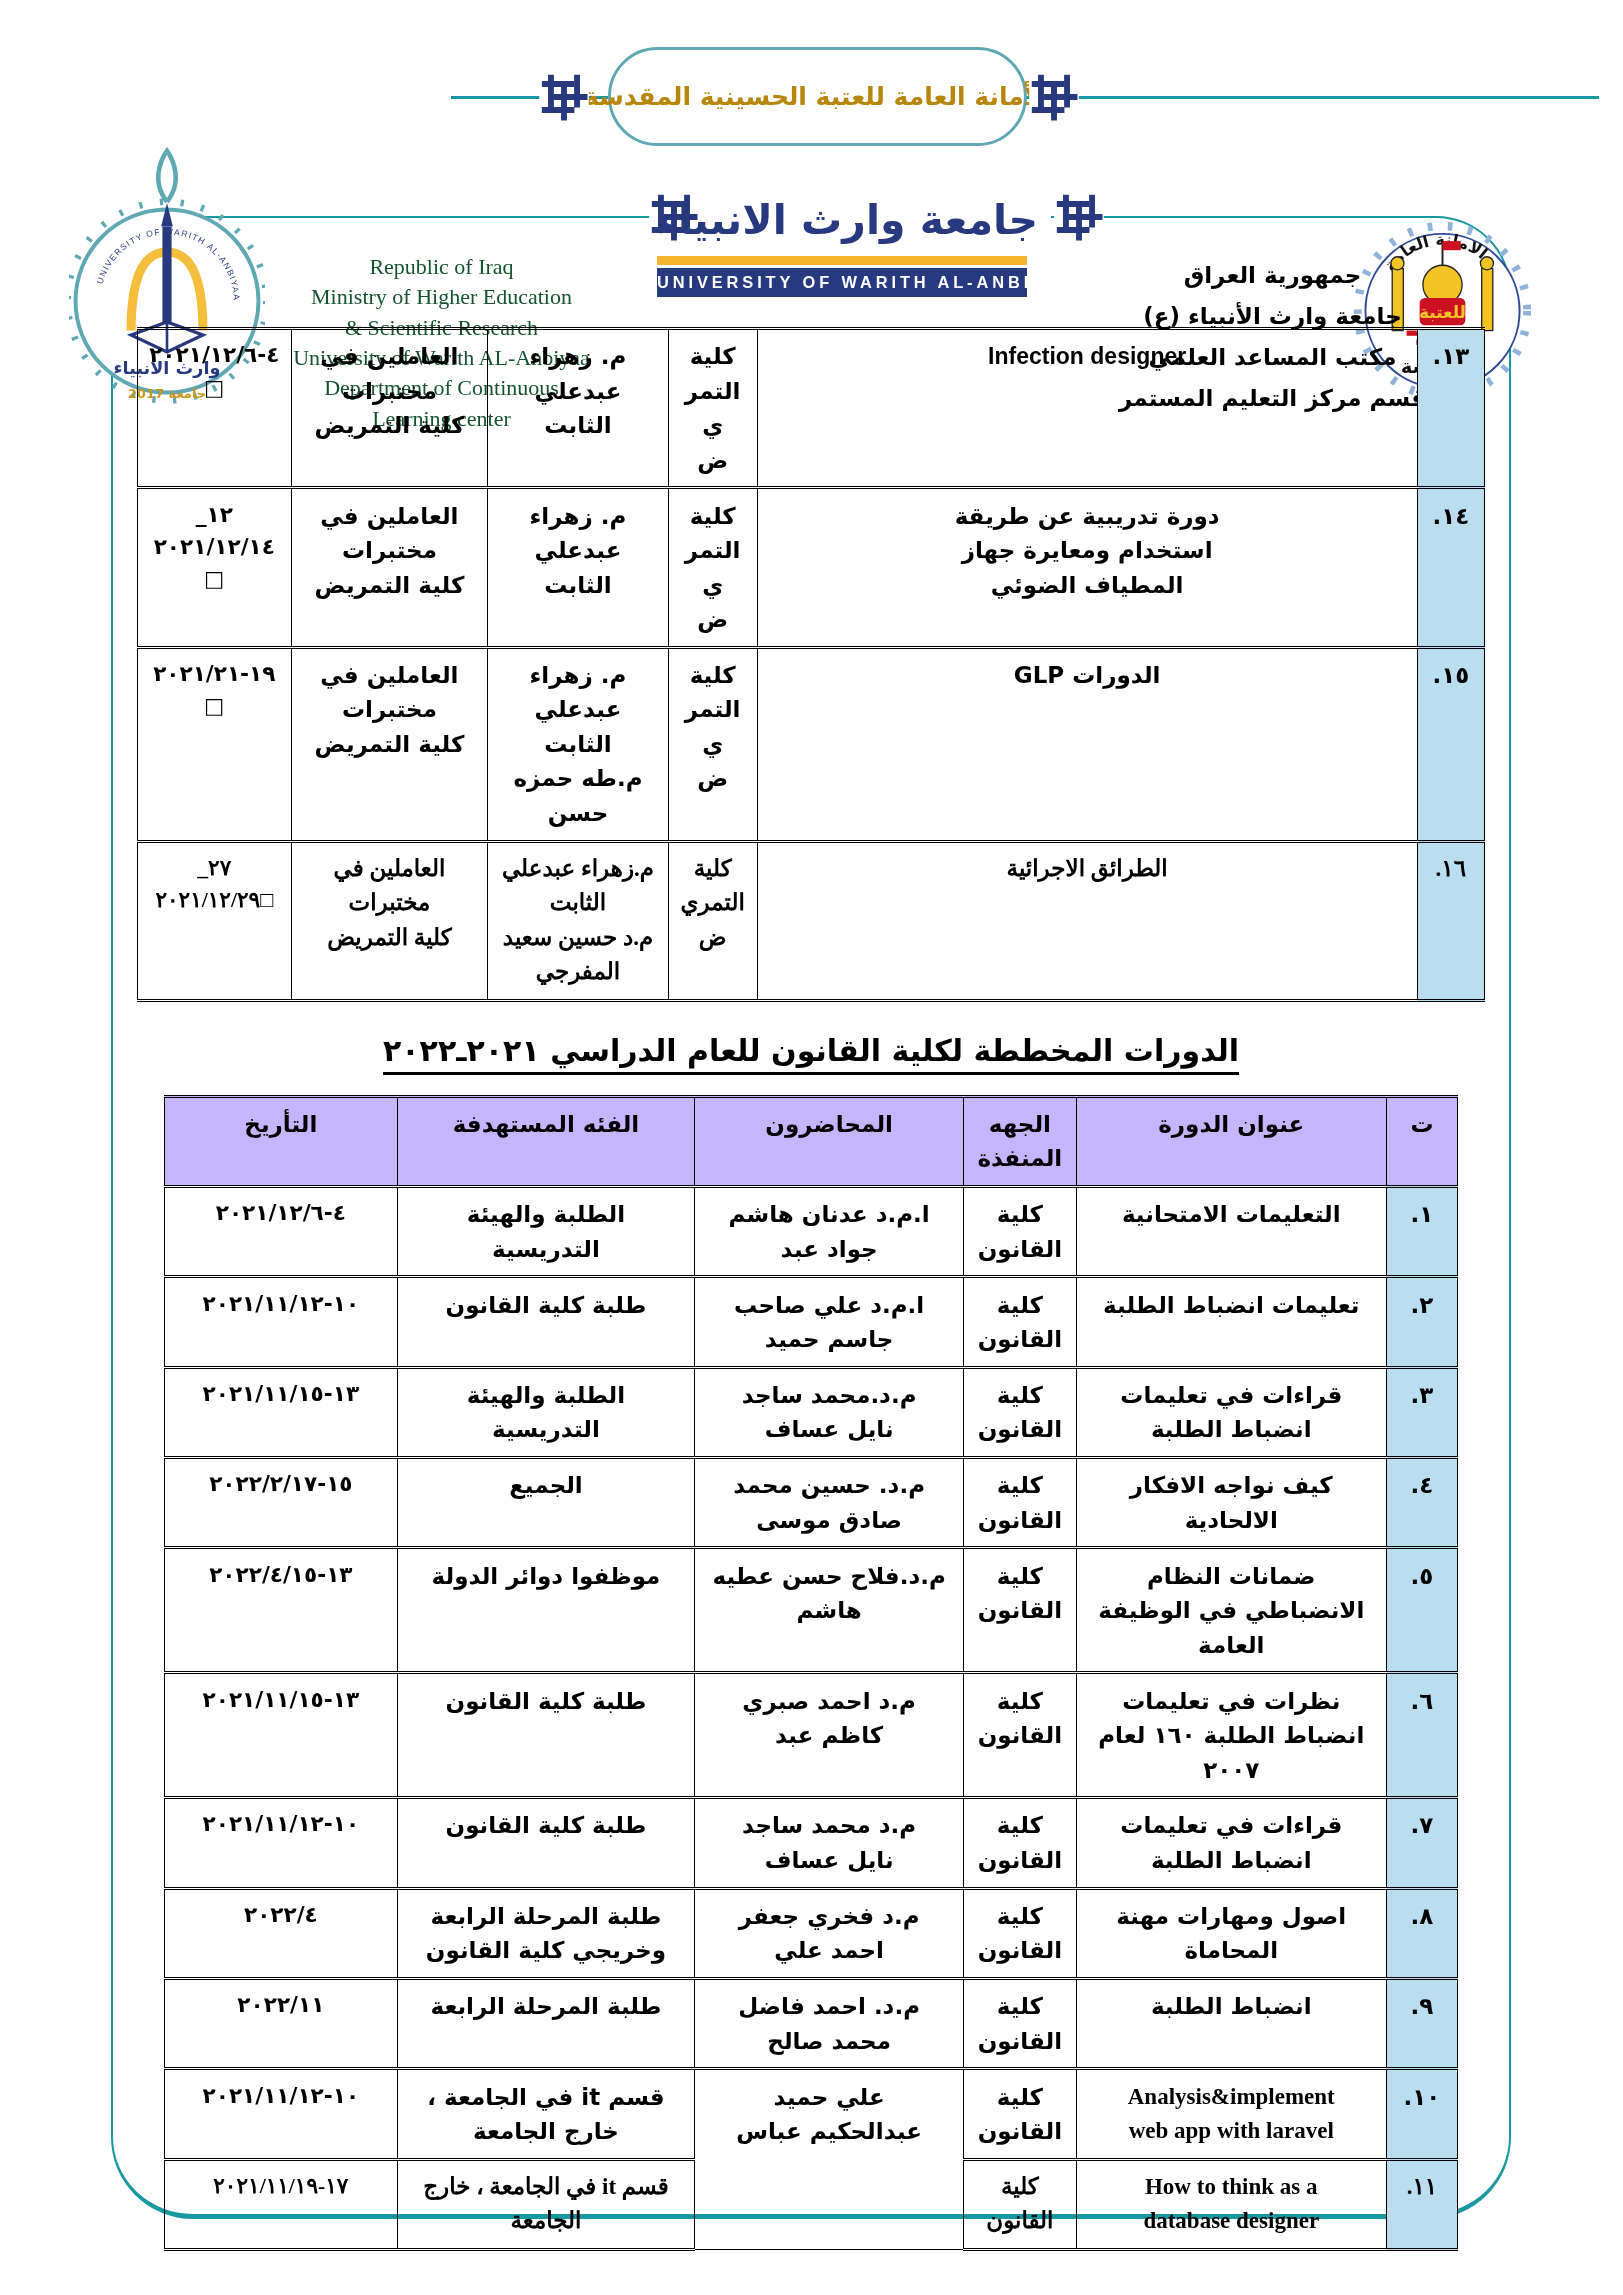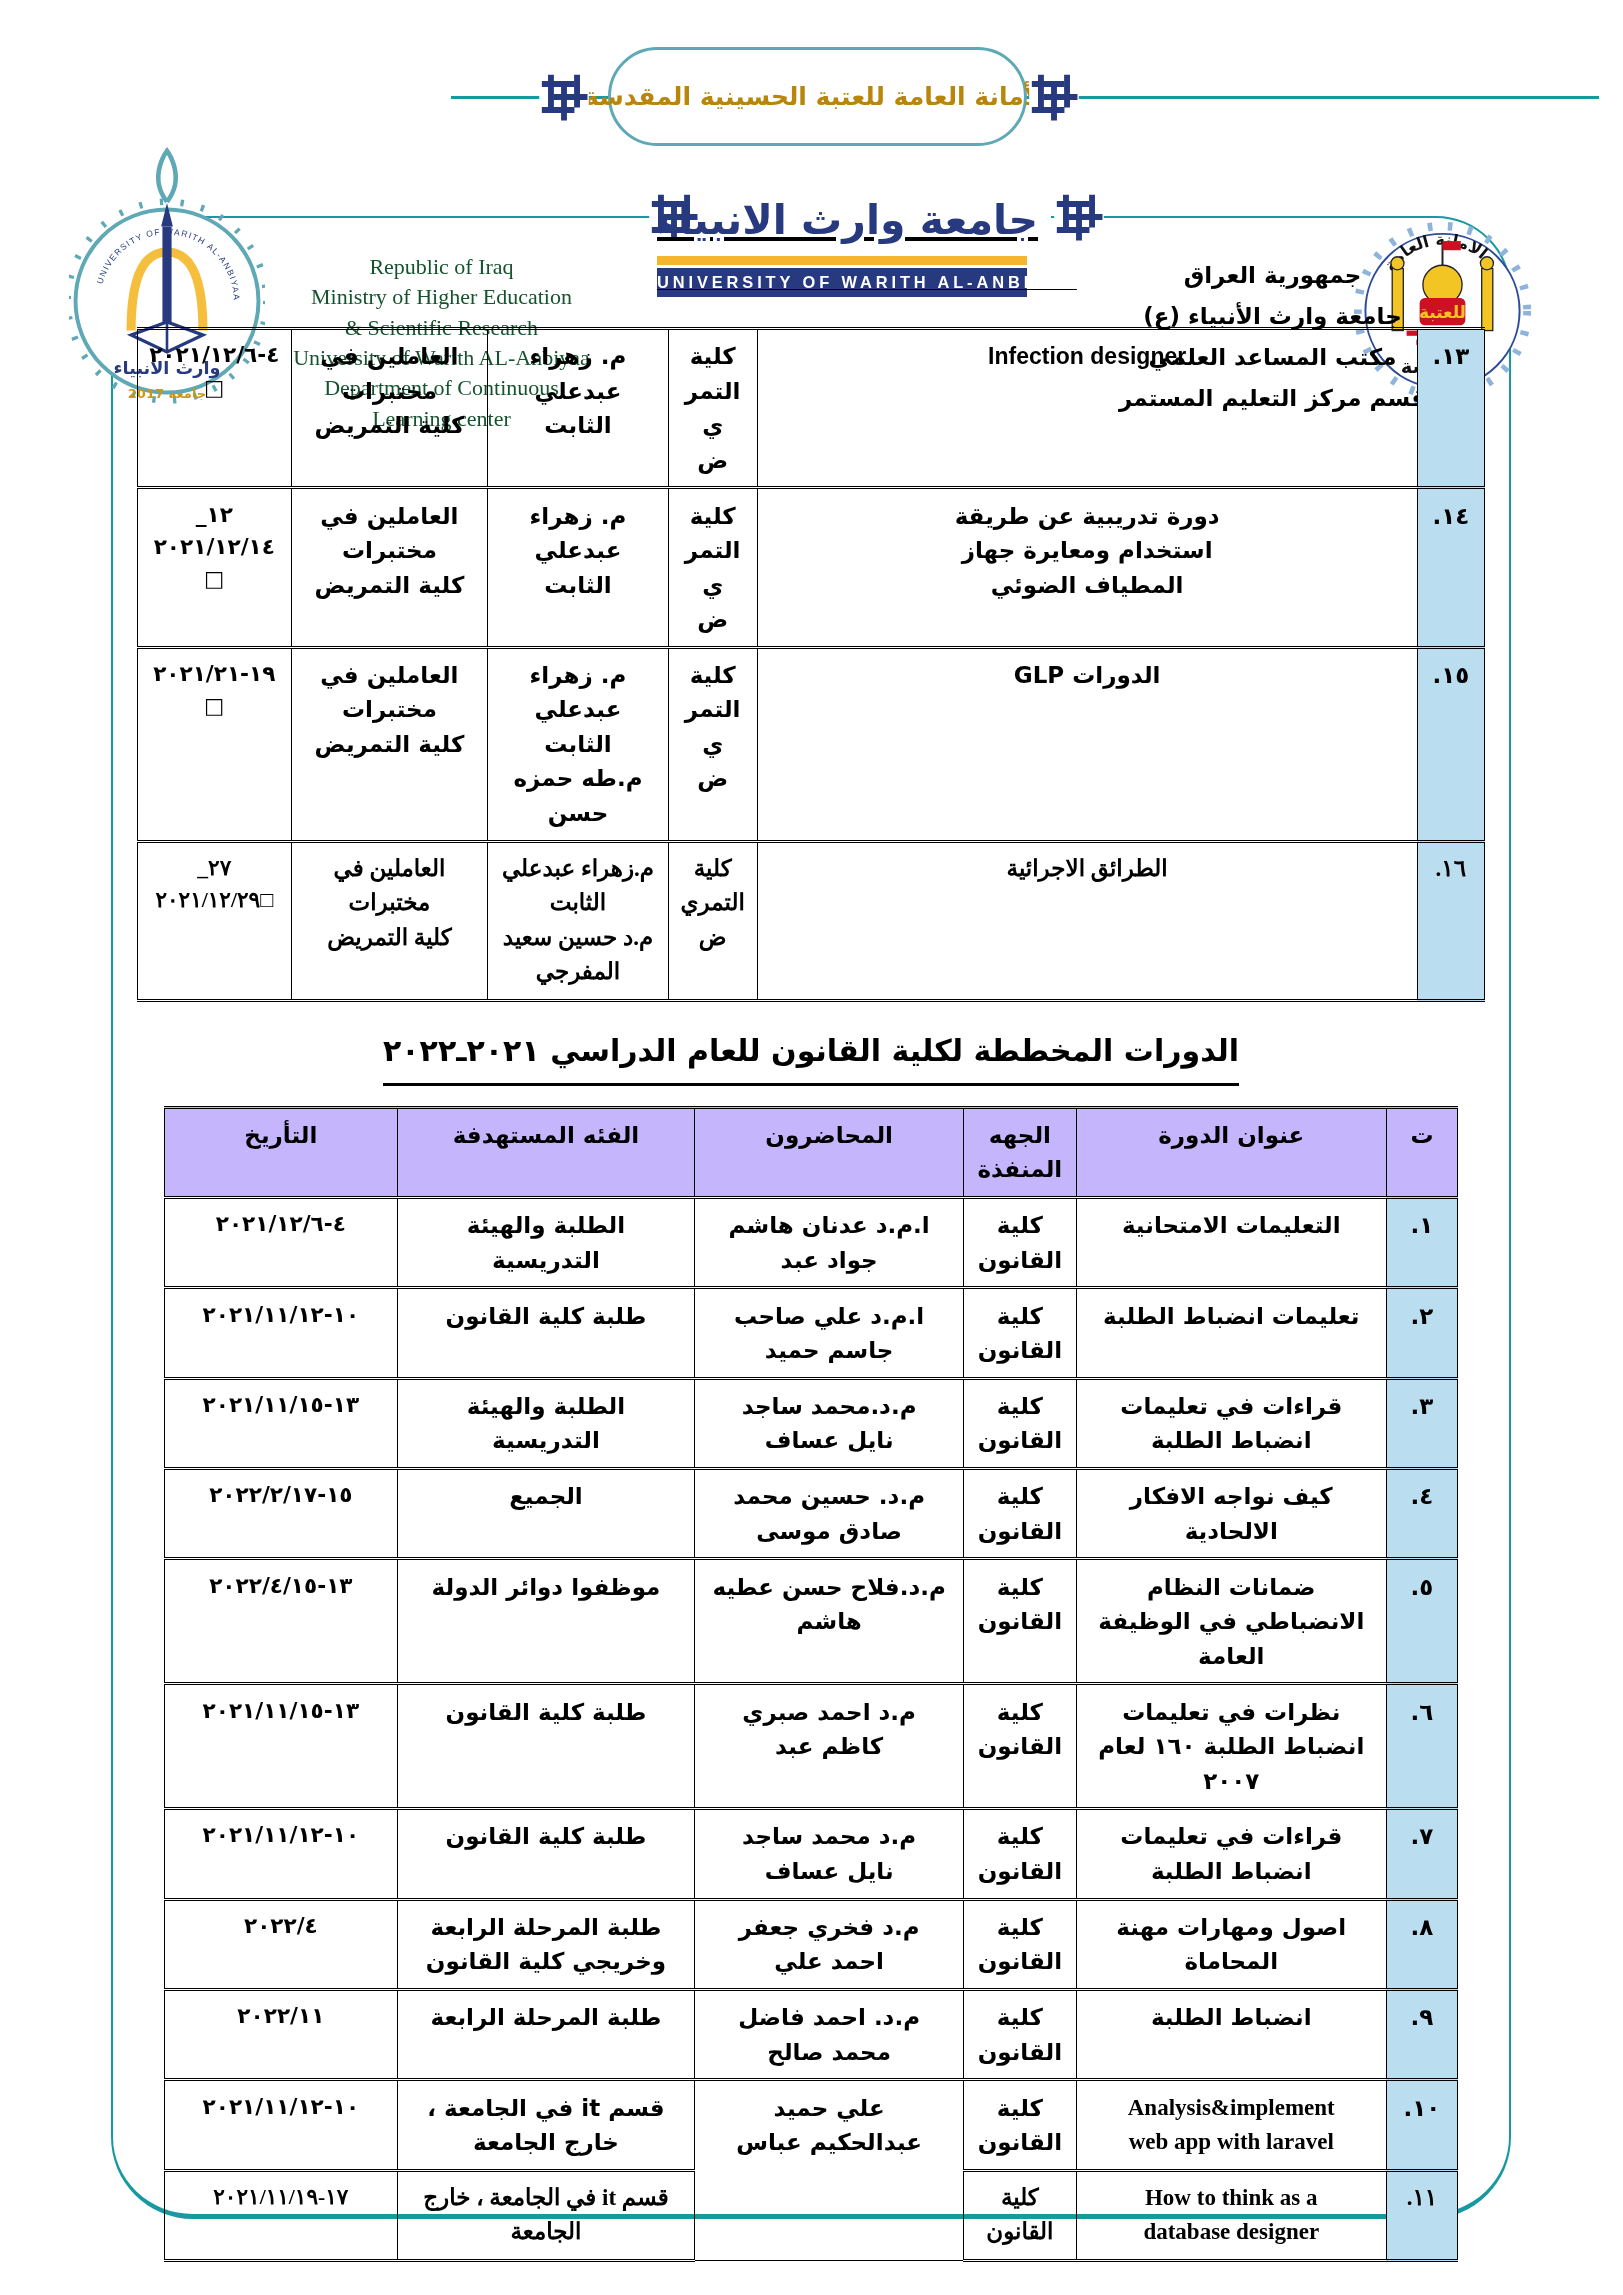--- a/index.html
+++ b/index.html
@@ -19,21 +19,21 @@
   .patch { position:absolute; background:#fff; }
   .cartouche {
     position:absolute; left:608px; top:47px; width:419px; height:99px;
     border:3.3px solid #5FA8B5; border-radius:50px; background:#fff;
     display:flex; align-items:center; justify-content:center;
   }
   .cartouche span { color:#B8860B; font-weight:bold; font-size:25px; white-space:nowrap; }
   .knot { position:absolute; }
 
   
-  .center-logo { position:absolute; left:657px; top:188px; width:370px; text-align:center;text-decoration:underline; }
+  .center-logo { position:absolute; left:657px; top:188px; width:370px; text-align:center; }
   .center-logo .ar { color:#27397F; font-weight:bold; font-size:41px; white-space:nowrap; line-height:1.6; }
   .center-logo .goldbar { height:8.5px; background:#F5B52E; margin-top:2.6px; }
   .center-logo .band {
     margin-top:3.3px; background:#27397F; color:#fff; height:29px; line-height:29px;
     font-family:"Liberation Sans", sans-serif; font-weight:bold; font-size:16.4px; letter-spacing:3.9px; white-space:nowrap;
   }
 
   
   .hdr-en {
     position:absolute; left:216px; top:252px; width:451px; text-align:center;
@@ -56,21 +56,21 @@
   td.c-no { background:#BBDDF0; }
   th.h { background:#c4b5fd; font-size:24px; }
   td.c-title { text-align:right; }
   td.t-en-sans { font-family:"Liberation Sans", sans-serif; font-weight:normal; font-size:24px; text-align:left; direction:ltr; }
   td.t-en-serif { font-family:"Liberation Serif", serif; font-weight:bold; font-size:24px; text-align:center; direction:ltr; }
   .date { direction:ltr; unicode-bidi:isolate; font-size:21.6px; }
 
   .sec-title { text-align:center; margin-top:31px; direction:rtl; }
   .sec-title span {
     display:inline-block; font-weight:bold; font-size:30px;
-    border-bottom:3.3px solid #000; padding-bottom:15px;
+    border-bottom:3.3px solid #000; padding-bottom:4px;
   }
   #table2 { width:96%; margin:19.6px auto 0; }
 </style>
 </head>
 <body>
 
 <div class="page">
 
   <div class="top-line"></div>
   <div class="frame"></div>

